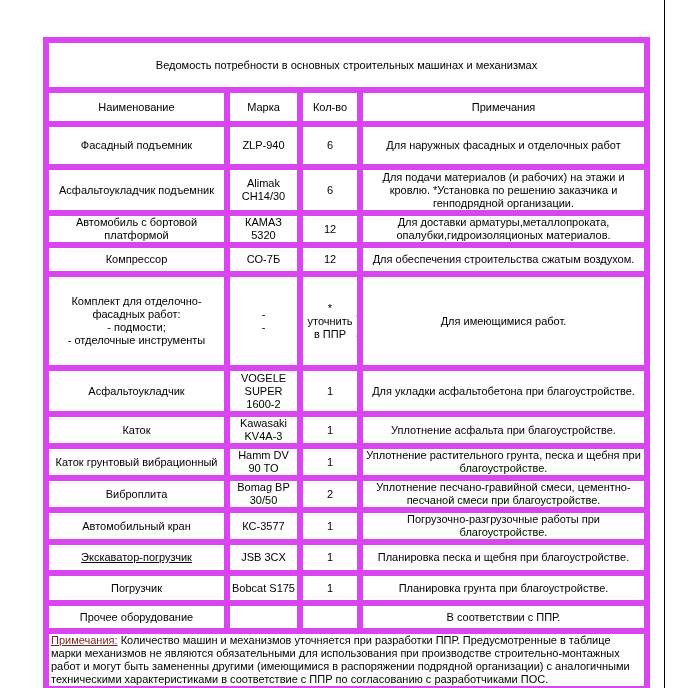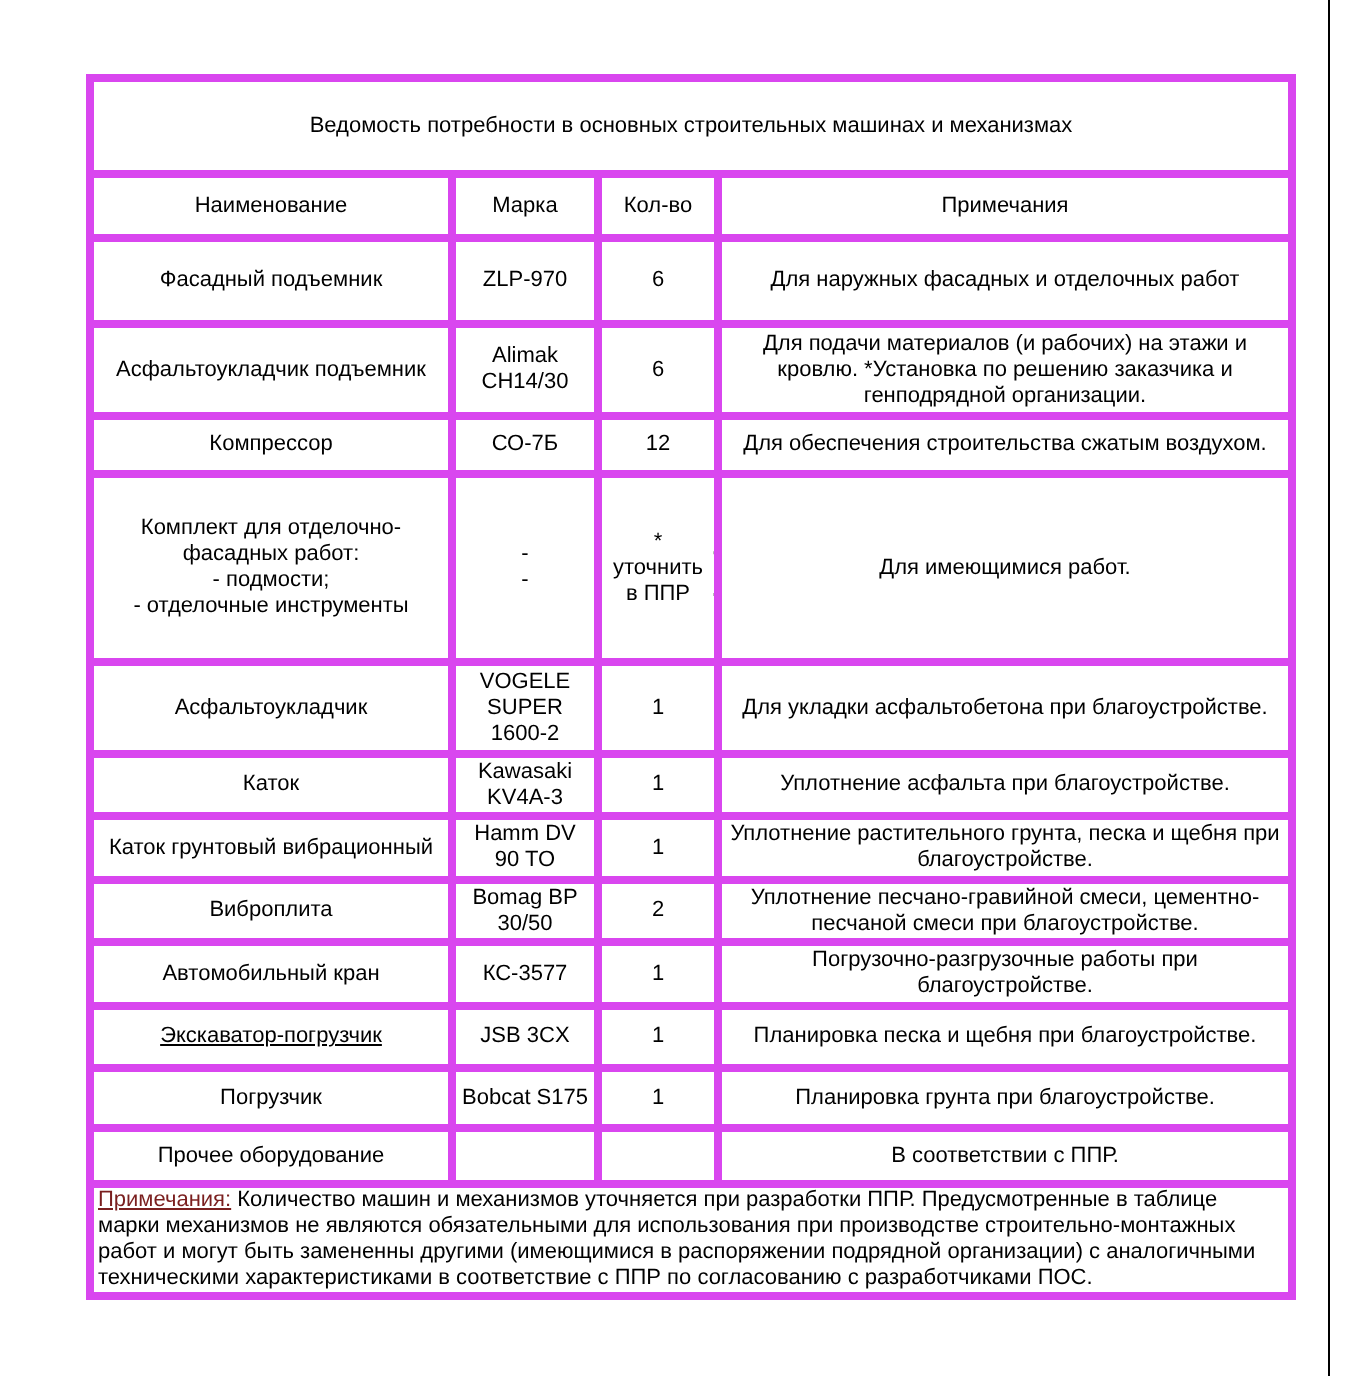--- a/index.html
+++ b/index.html
@@ -1,20 +1,20 @@
 <!DOCTYPE html>
 <html><head>
 <meta charset="utf-8">
 <style>
   html, body { margin:0; padding:0; background:#ffffff; }
   body { width:678px; height:688px; position:relative; overflow:hidden;
          font-family:"Liberation Sans", sans-serif; color:#000; }
   .page-edge { position:absolute; left:664px; top:0; width:1px; height:688px; background:#000; }
   table.sheet { position:absolute; left:43px; top:37px; border-collapse:collapse; table-layout:fixed; width:601px; }
-  table.sheet td { border:4px solid #d946ef; padding:0 2px; font-size:11px; line-height:13px; vertical-align:middle; overflow:hidden; }
+  table.sheet td { border:6px solid #d946ef; padding:0 2px; font-size:11px; line-height:13px; vertical-align:middle; overflow:hidden; }
   td.title { text-align:center; font-size:18px; line-height:22px; padding:2px 4px; height:44px; }
   td.hdr { text-align:center; height:28px; }
   td.c { text-align:center; }
   td.l { text-align:center; }
   .note-label { color:#7a1f1f; text-decoration:underline; }
   td.note { font-size:9.6px; line-height:12.5px; padding:2px 2px 6px 2px; vertical-align:top; }
   .brace { display:inline-block; font-size:24px; line-height:20px; margin-left:-3px; vertical-align:middle; transform:scaleX(0.6); }
 </style>
 </head>
 <body>
@@ -33,29 +33,35 @@
       <td class="title" colspan="4">Ведомость потребности в основных строительных машинах и механизмах</td>
     </tr>
     <tr>
       <td class="hdr">Наименование</td>
       <td class="hdr">Марка</td>
       <td class="hdr">Кол-во</td>
       <td class="hdr">Примечания</td>
     </tr>
   <tr style="height: 43px;">
         <td class="l" style="white-space: pre-line;">Фасадный подъемник</td>
-        <td class="c" style="white-space: pre-line;">ZLP-970</td>
+        <td class="c" style="white-space: pre-line;">ZLP-940</td>
         <td class="c">6</td>
         <td class="l">Для наружных фасадных и отделочных работ</td>
       </tr>
       <tr style="height: 46px;">
         <td class="l" style="white-space: pre-line;">Асфальтоукладчик подъемник</td>
         <td class="c" style="white-space: pre-line;">Alimak CH14/30</td>
         <td class="c">6</td>
         <td class="l">Для подачи материалов (и рабочих) на этажи и кровлю. *Установка по решению заказчика и генподрядной организации.</td>
+      </tr>
+      <tr style="height: 30px;">
+        <td class="l" style="white-space: pre-line;">Автомобиль с бортовой платформой</td>
+        <td class="c" style="white-space: pre-line;">КАМАЗ 5320</td>
+        <td class="c">12</td>
+        <td class="l">Для доставки арматуры,металлопроката, опалубки,гидроизоляционых материалов.</td>
       </tr>
       <tr style="height: 29px;">
         <td class="l" style="white-space: pre-line;">Компрессор</td>
         <td class="c" style="white-space: pre-line;">СО-7Б</td>
         <td class="c">12</td>
         <td class="l">Для обеспечения строительства сжатым воздухом.</td>
       </tr>
       <tr style="height: 94px;">
         <td class="l" style="white-space: pre-line;">Комплект для отделочно-фасадных работ:
 - подмости;

